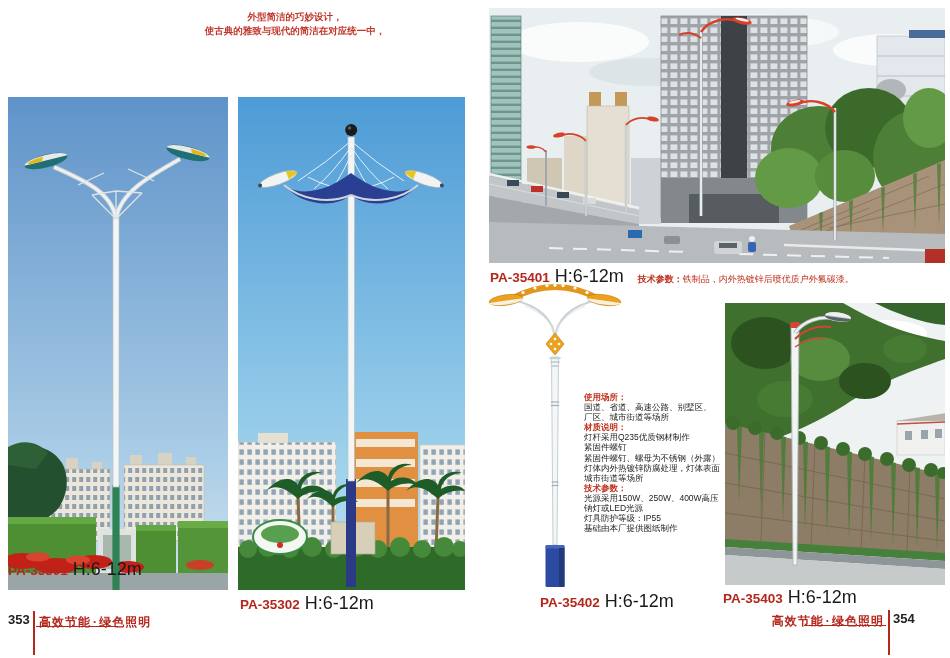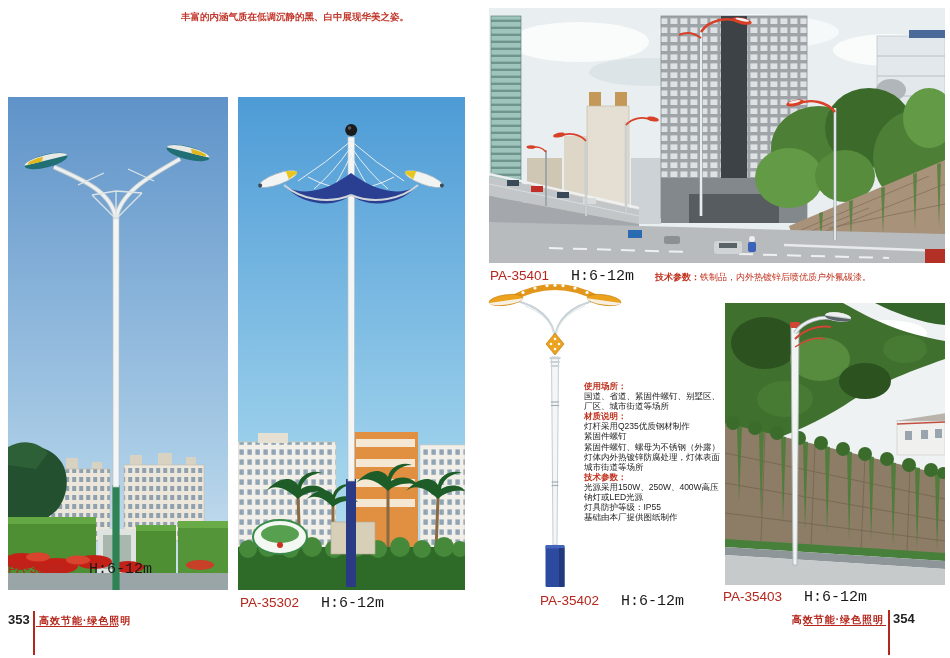--- a/index.html
+++ b/index.html
@@ -3,37 +3,38 @@
 <meta charset="utf-8">
 <style>
   html,body{margin:0;padding:0;background:#ffffff;}
   body{width:950px;height:658px;position:relative;overflow:hidden;
        font-family:"Liberation Sans","DejaVu Sans",sans-serif;}
   .photo{position:absolute;overflow:hidden;}
   .photo svg{display:block;width:100%;height:100%;}
   .intro{position:absolute;left:145px;top:10px;width:300px;text-align:center;
          color:#c2362a;font-size:9.5px;line-height:13.8px;font-weight:600;}
   .plabel{position:absolute;white-space:nowrap;}
-  .plabel .code{color:#b5271c;font-weight:normal;font-size:13.5px;}
-  .plabel .ht{color:#1a1a1a;font-size:15px;margin-left:22px;font-family:Liberation Mono, monospace;}
-  .plabel .note{color:#c0321e;font-size:9px;margin-left:21px;}
+  .plabel .code{color:#b5271c;font-weight:bold;font-size:13.5px;}
+  .plabel .ht{color:#1a1a1a;font-size:18px;margin-left:5px;}
+  .plabel .note{color:#c0321e;font-size:9px;margin-left:14px;}
   .plabel .note .nl{font-weight:bold;}
-  .specs{position:absolute;left:584px;top:381px;width:138px;font-size:8.5px;
+  .specs{position:absolute;left:584px;top:392px;width:138px;font-size:8.5px;
          line-height:10.1px;color:#222;}
   .specs .h{color:#c0321e;font-weight:bold;}
   .pagenum{position:absolute;font-size:13px;font-weight:bold;color:#222;}
-  .slogan{position:absolute;font-size:10px;font-weight:bold;color:#b5271c;letter-spacing:1px;}
+  .slogan{position:absolute;font-size:12px;font-weight:bold;color:#b5271c;letter-spacing:1px;font-family:Liberation Mono, monospace;}
   .redline-v{position:absolute;width:1.5px;background:#b5271c;}
   .redline-h{position:absolute;height:1px;background:#b5271c;}
 </style>
 </head>
 <body>
 
 <div class="intro">
-  <div>丰富的内涵气质在低调沉静的黑、白中展现华美之姿。</div>
+  <div>外型简洁的巧妙设计，</div>
+  <div>使古典的雅致与现代的简洁在对应统一中，</div>
 </div>
 
 <div class="photo" style="left:8px;top:97px;width:220px;height:493px;">
 <svg viewBox="0 0 220 493" preserveAspectRatio="none">
  <defs>
   <linearGradient id="p1sky" x1="0" y1="0" x2="0" y2="1">
    <stop offset="0" stop-color="#5f93c9"></stop>
           <stop offset="0.72" stop-color="#a9cce6"></stop>
           <stop offset="1" stop-color="#cfe3f0"></stop>
   </linearGradient>
@@ -376,21 +377,21 @@
  <g>
   <rect x="60.5" y="262" width="19" height="42" rx="1.5" fill="#2b4aa0"></rect>
   <rect x="60.5" y="262" width="19" height="3.5" rx="1.5" fill="#4465bc"></rect>
   <rect x="74" y="265" width="5.5" height="39" fill="#22397c"></rect>
  </g>
 </svg>
 </div>
 
 <div class="specs">
   <div class="h">使用场所：</div>
-  <div>国道、省道、紧固件螺钉、别墅区、</div>
+  <div>国道、省道、高速公路、别墅区、</div>
   <div>厂区、城市街道等场所</div>
   <div class="h">材质说明：</div>
   <div>灯杆采用Q235优质钢材制作</div>
   <div>紧固件螺钉</div>
   <div>紧固件螺钉、螺母为不锈钢（外露）</div>
   <div>灯体内外热镀锌防腐处理，灯体表面</div>
   <div>城市街道等场所</div>
   <div class="h">技术参数：</div>
   <div>光源采用150W、250W、400W高压</div>
   <div>钠灯或LED光源</div>

